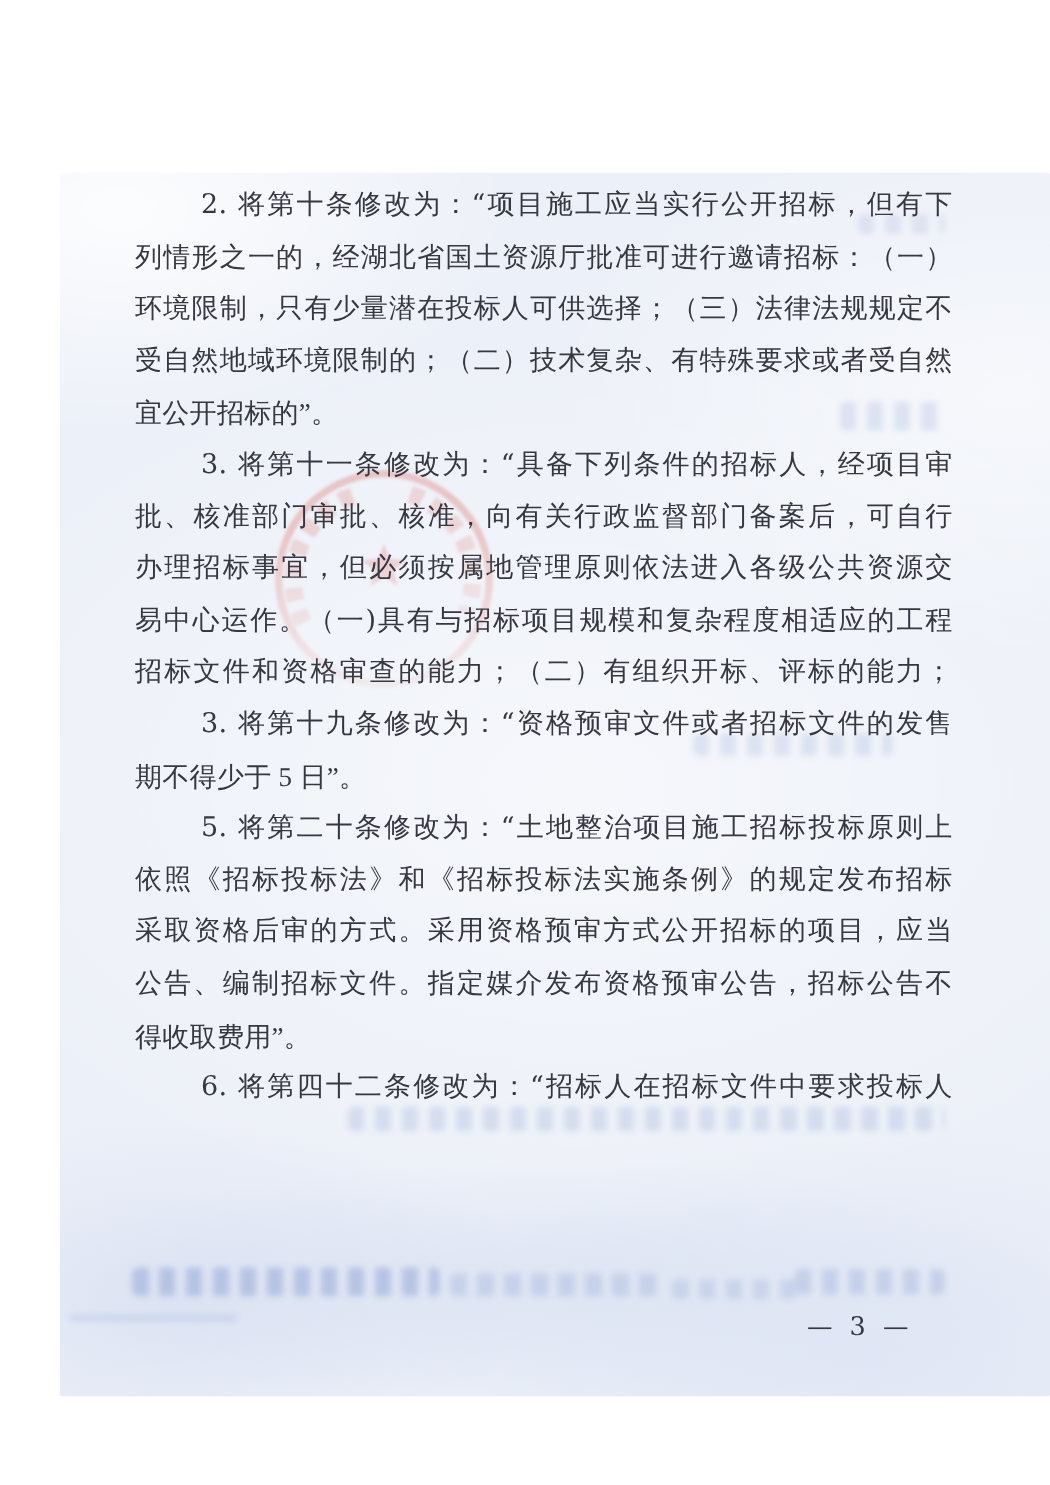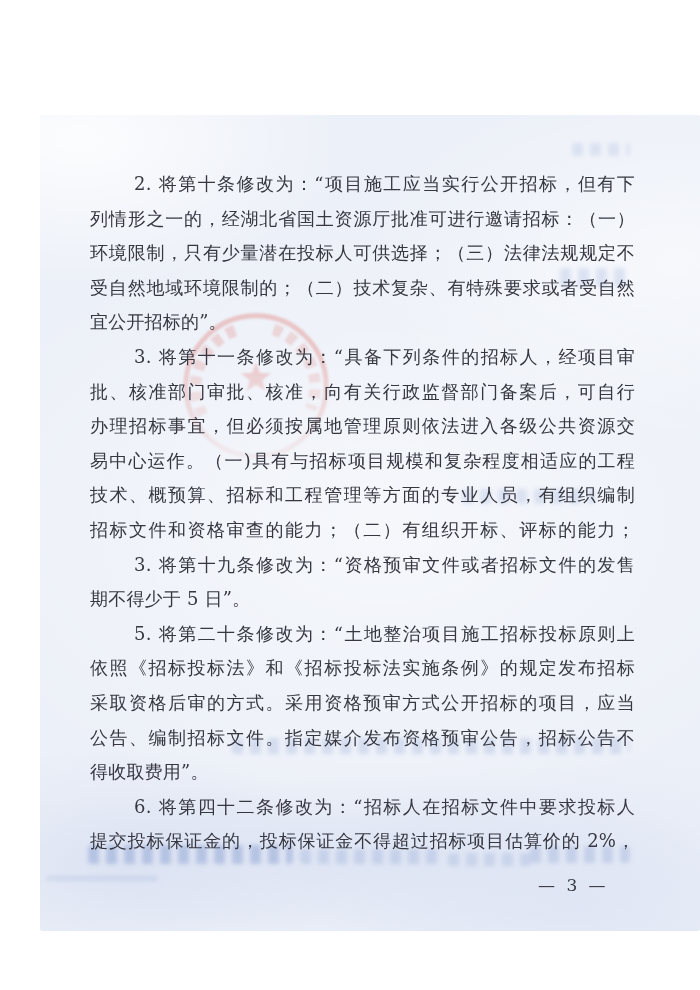--- a/index.html
+++ b/index.html
@@ -18,28 +18,27 @@
       radial-gradient(ellipse 340px 170px at 12% 92%, rgba(213,221,240,.65), rgba(213,221,240,0) 70%),
       radial-gradient(ellipse 460px 220px at 82% 97%, rgba(216,224,242,.6), rgba(216,224,242,0) 70%),
       radial-gradient(ellipse 500px 120px at 50% 91%, rgba(206,216,238,.45), rgba(206,216,238,0) 70%);
     border-radius:2px;
   }
   .content{
     position:absolute;left:90px;top:120px;width:545px;
     font-size:18px;line-height:34.6px;
     color:var(--ink,#363741);
     letter-spacing:.2px;
-    margin-top:47px;
   }
   .ln{
     text-align:justify;text-align-last:justify;
     height:34.6px;overflow:visible;white-space:nowrap;
   }
   .ln.first{padding-left:44px;}
-  .ln.last{text-align-last:left;white-space:normal;}
+  .ln.last{text-align-last:left;white-space:normal;font-family:Liberation Serif, serif;}
   .pageno{
     position:absolute;left:538px;top:875px;width:120px;
     font-size:17px;color:var(--ink,#363741);letter-spacing:3px;
   }
   .seal{
     position:absolute;left:178px;top:308px;width:156px;height:156px;
     color:var(--seal,#dc6157);
     filter:blur(1.1px);opacity:.55;
     -webkit-mask-image:linear-gradient(to bottom, rgba(0,0,0,.95) 30%, rgba(0,0,0,.2) 95%);
     mask-image:linear-gradient(to bottom, rgba(0,0,0,.95) 30%, rgba(0,0,0,.2) 95%);
@@ -87,26 +86,24 @@
 <div class="content">
     <div class="ln first">2. 将第十条修改为：“项目施工应当实行公开招标，但有下</div>
     <div class="ln">列情形之一的，经湖北省国土资源厅批准可进行邀请招标：（一）</div>
     <div class="ln">环境限制，只有少量潜在投标人可供选择；（三）法律法规规定不</div>
     <div class="ln">受自然地域环境限制的；（二）技术复杂、有特殊要求或者受自然</div>
     <div class="ln last">宜公开招标的”。</div>
     <div class="ln first">3. 将第十一条修改为：“具备下列条件的招标人，经项目审</div>
     <div class="ln">批、核准部门审批、核准，向有关行政监督部门备案后，可自行</div>
     <div class="ln">办理招标事宜，但必须按属地管理原则依法进入各级公共资源交</div>
     <div class="ln">易中心运作。（一)具有与招标项目规模和复杂程度相适应的工程</div>
-    <div class="ln">技术、概预算、招标和工程管理等方面的专业人员，有组织编制</div>
     <div class="ln">招标文件和资格审查的能力；（二）有组织开标、评标的能力；</div>
     <div class="ln first">3. 将第十九条修改为：“资格预审文件或者招标文件的发售</div>
     <div class="ln last">期不得少于 5 日”。</div>
     <div class="ln first">5. 将第二十条修改为：“土地整治项目施工招标投标原则上</div>
     <div class="ln">依照《招标投标法》和《招标投标法实施条例》的规定发布招标</div>
     <div class="ln">采取资格后审的方式。采用资格预审方式公开招标的项目，应当</div>
     <div class="ln">公告、编制招标文件。指定媒介发布资格预审公告，招标公告不</div>
     <div class="ln last">得收取费用”。</div>
     <div class="ln first">6. 将第四十二条修改为：“招标人在招标文件中要求投标人</div>
-    <div class="ln">提交投标保证金的，投标保证金不得超过招标项目估算价的 2%，</div>
   </div>
 
 <div class="pageno">— 3 —</div>
 
 </body></html>

